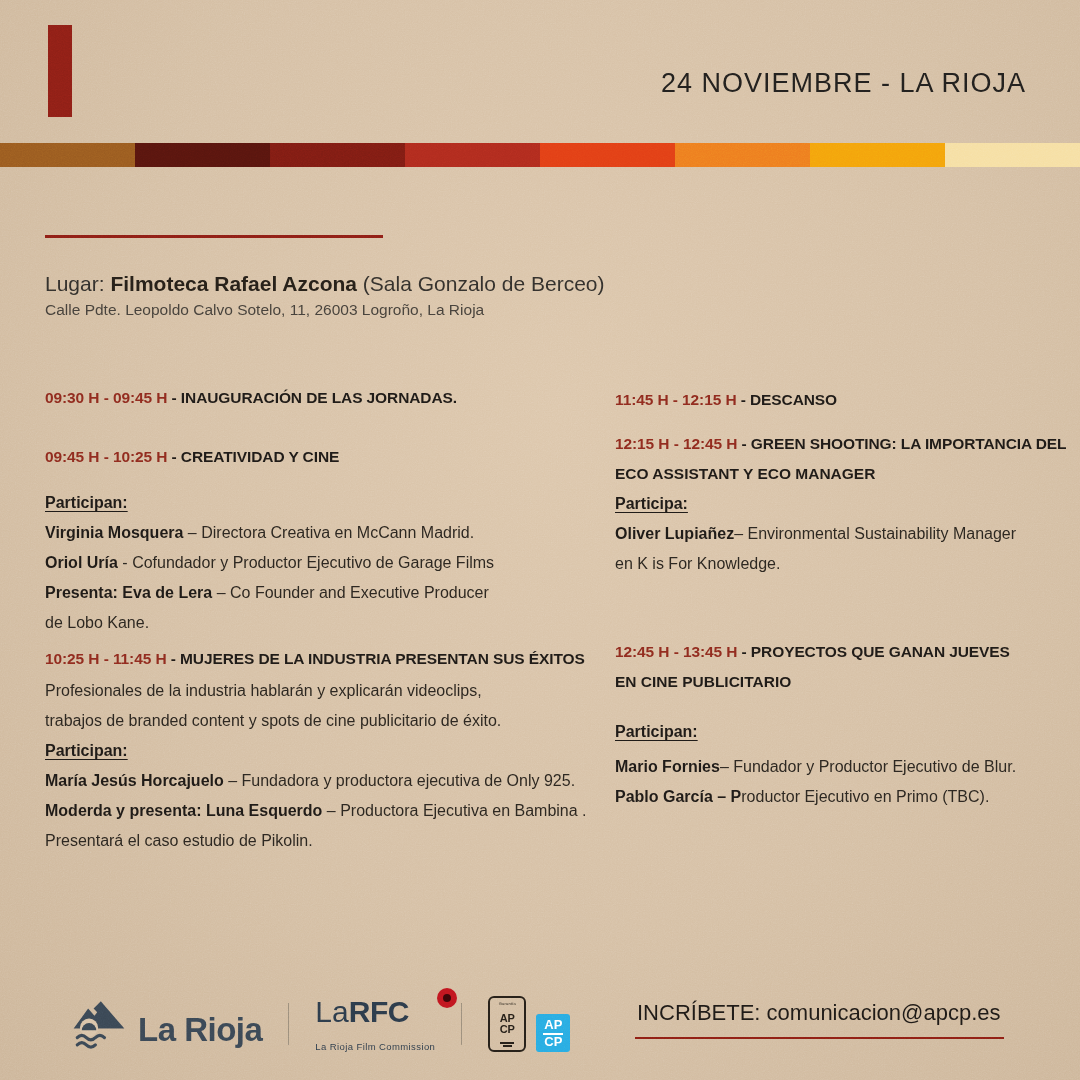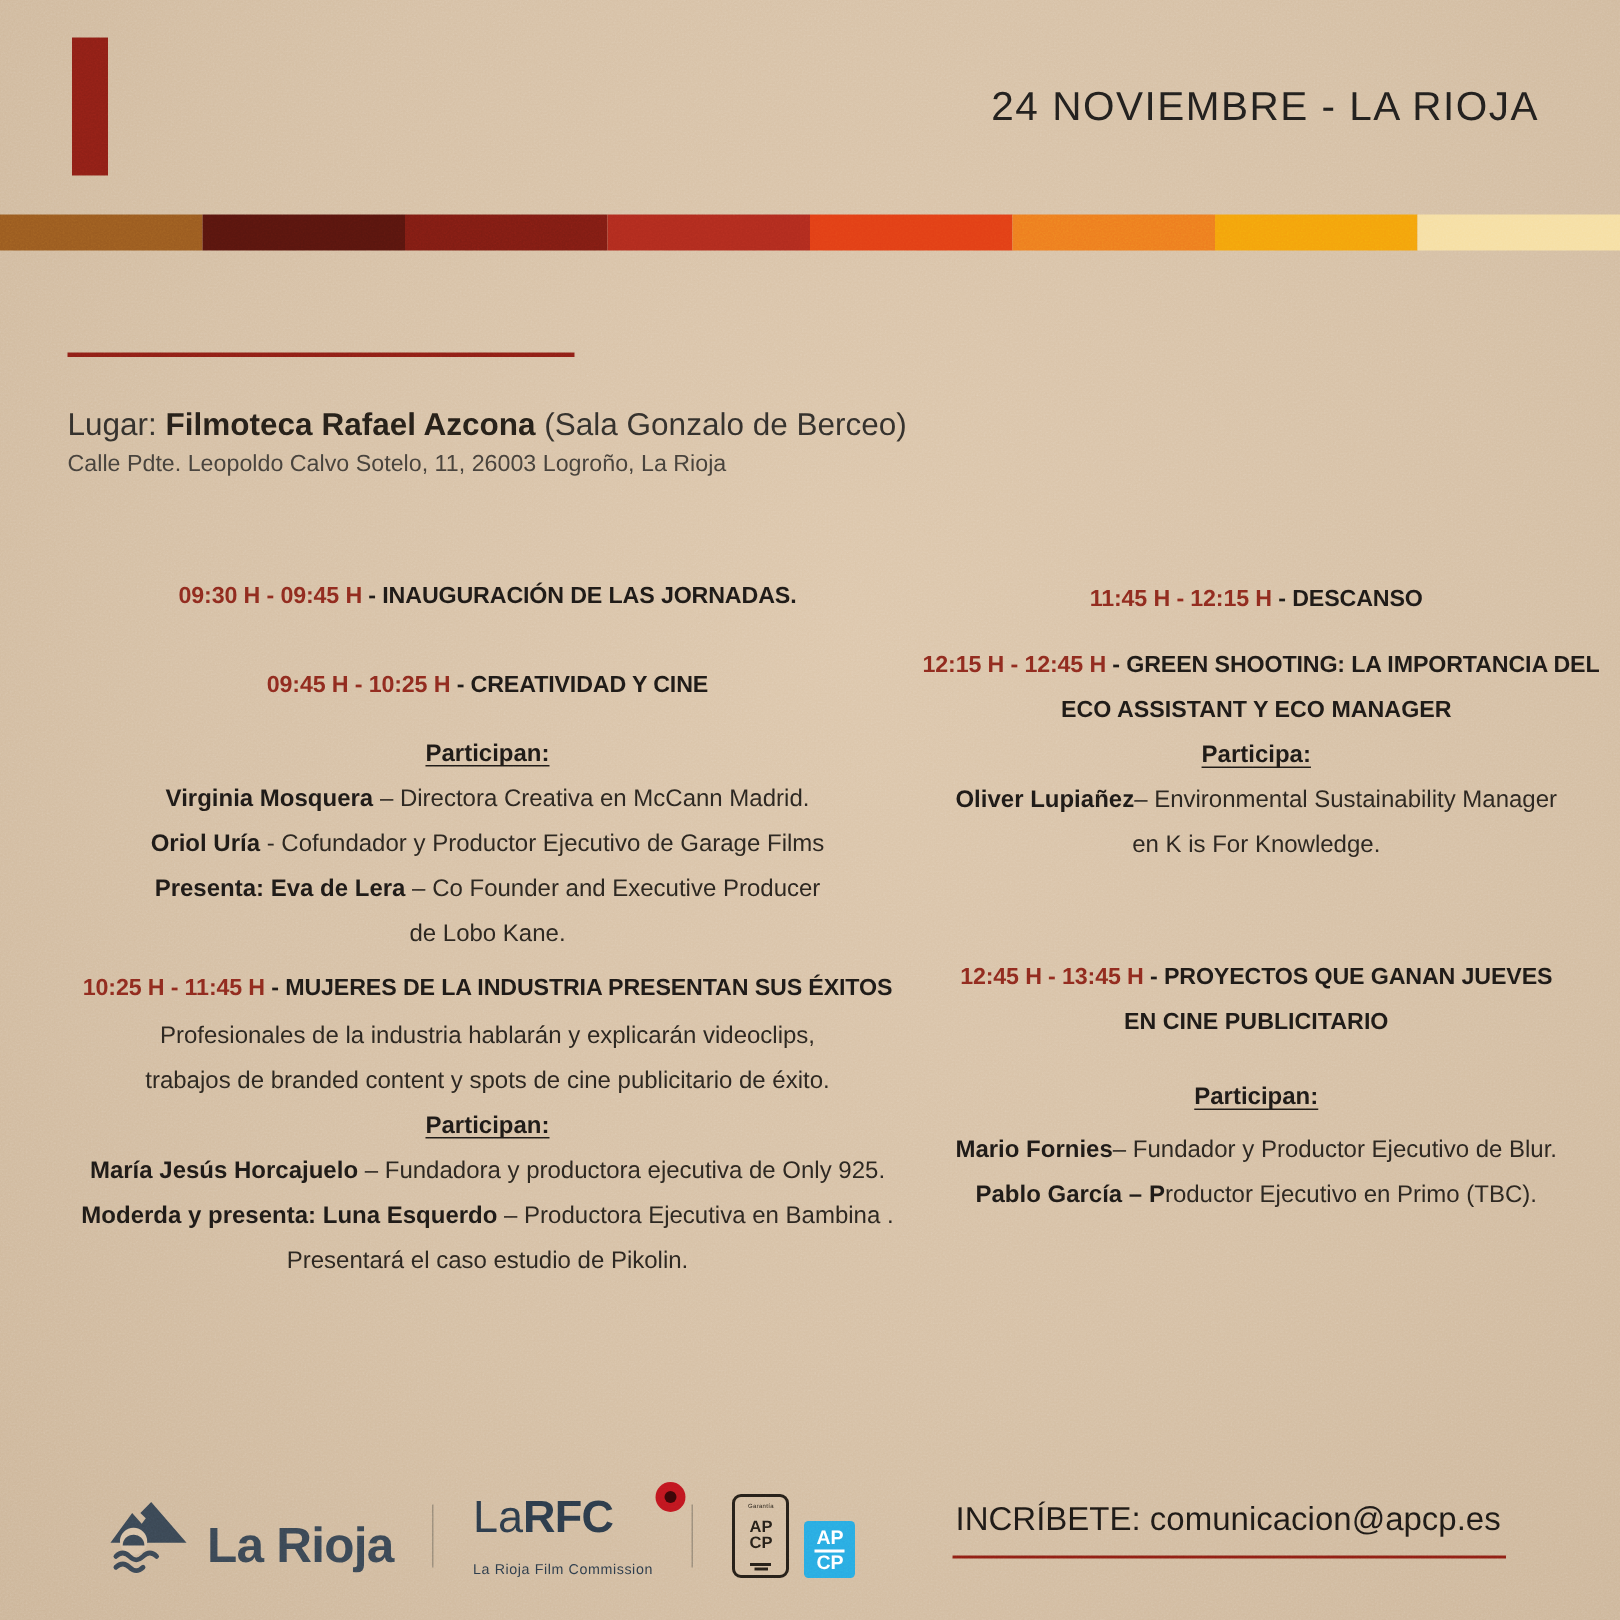--- a/index.html
+++ b/index.html
@@ -5,32 +5,32 @@
   html,body{margin:0;padding:0;background:#b8a58c;}
   .page{
     position:relative;width:1080px;height:1080px;overflow:hidden;
     background:radial-gradient(ellipse at 52% 38%, #ddc7ac 0%, #d6c0a5 55%, #cdb69a 100%);
     font-family:"Liberation Sans", sans-serif;
     color:#262019;
   }
   
   .accent-bar{position:absolute;left:48px;top:25px;width:24px;height:92px;background:#8e1f16;}
   .title{position:absolute;left:97px;top:26px;font-size:28px;line-height:50px;font-weight:500;color:#2b2523;letter-spacing:.2px;}
-  .date-loc{position:absolute;right:54px;top:56px;font-size:27px;font-weight:400;letter-spacing:1px;color:#22201e;}
+  .date-loc{position:absolute;right:54px;top:68px;font-size:27px;font-weight:400;letter-spacing:1px;color:#22201e;}
   .stripe{position:absolute;left:0;top:143px;width:1080px;height:24px;display:flex;}
   .stripe .seg{flex:1 1 auto;height:100%;}
   
   .day{position:absolute;left:45px;top:228px;}
   .day h1{margin:0;font-size:31px;font-weight:700;letter-spacing:-.3px;color:#1e1a17;}
   .day-underline{width:338px;height:3px;background:#8e1f16;margin-top:7px;}
   .venue{margin:34px 0 0 0;font-size:21px;color:#33302c;}
   .venue b{color:#262019;}
   .address{margin:5px 0 0 0;font-size:15.5px;color:#45403a;}
   
-  .col{position:absolute;font-size:16px;line-height:30px;color:#2b2620;text-align:center;}
+  .col{position:absolute;font-size:16px;line-height:30px;color:#2b2620;}
   .col p{margin:0;white-space:nowrap;}
   .col-left{left:45px;top:383px;width:560px;}
   .col-right{left:615px;top:385px;width:445px;}
   .session{font-size:15.5px;font-weight:700;letter-spacing:-.1px;color:#1e1a17;}
   .session .time{color:#8e2a1e;}
   .session-cont{font-size:15.5px;font-weight:700;color:#1e1a17;}
   .plabel{font-weight:700;text-decoration:underline;text-underline-offset:3px;color:#1e1a17;}
   .pline b{color:#1e1a17;}
   .gap29{margin-top:29px !important;}
   .gap16{margin-top:16px !important;}

